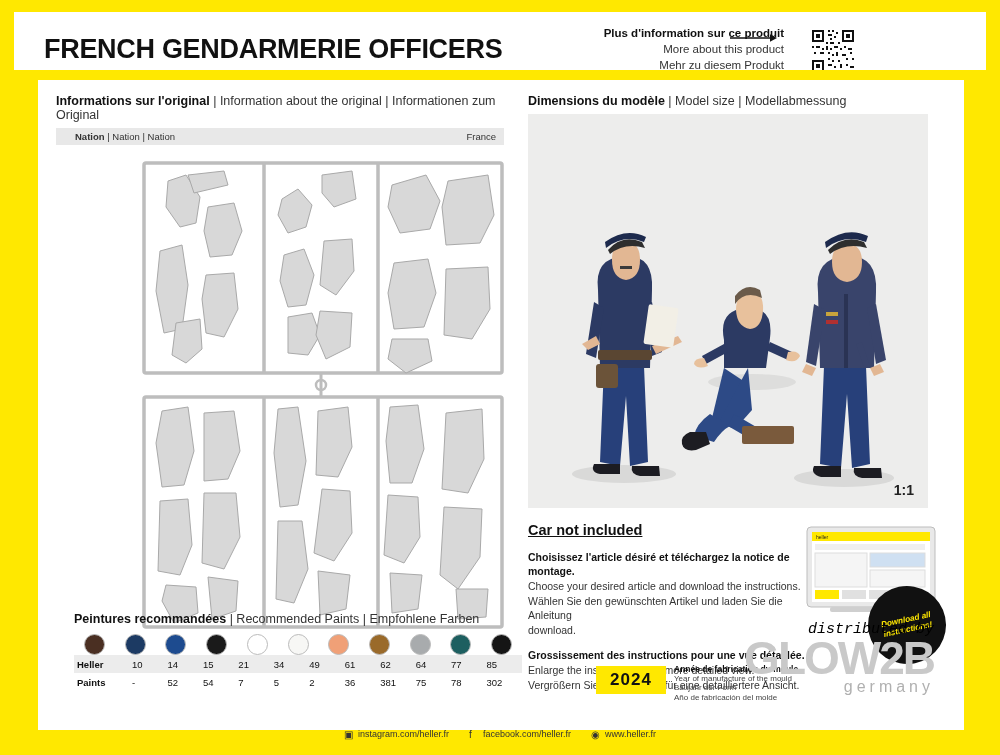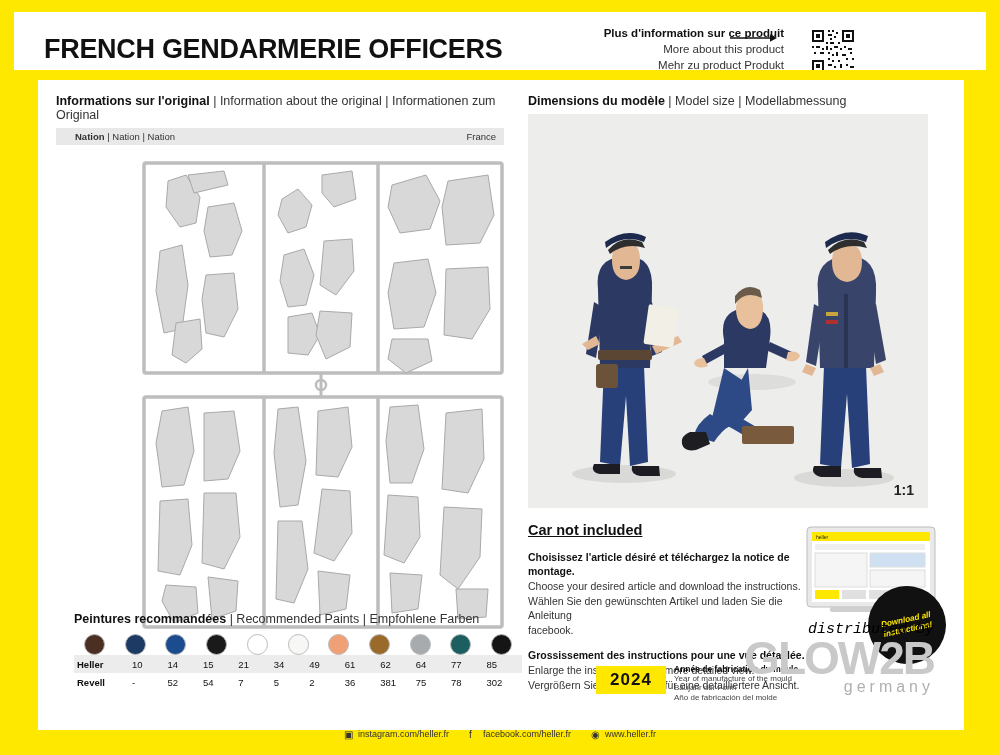--- a/index.html
+++ b/index.html
@@ -136,21 +136,21 @@
 <div class="frame-top"></div>
 <div class="frame-left"></div>
 <div class="frame-right"></div>
 <div class="frame-bottom"></div>
 
 <div class="header">
   <div class="title">FRENCH GENDARMERIE OFFICERS</div>
   <div class="hdr-right">
     <div class="hdr-line1">Plus d'information sur ce produit</div>
     <div class="hdr-line2">More about this product</div>
-    <div class="hdr-line3">Mehr zu product Produkt</div>
+    <div class="hdr-line3">Mehr zu diesem Produkt</div>
     <svg class="arrow" viewBox="0 0 48 10">
       <path d="M0 5 H40" stroke="#111" stroke-width="1.4" fill="none"></path>
       <path d="M40 1.2 L47 5 L40 8.8 Z" fill="#111"></path>
     </svg>
     <svg class="qr" viewBox="0 0 46 46">
       <rect width="46" height="46" fill="#fff"></rect>
       <g fill="#111">
         <rect x="2" y="2" width="12" height="12"></rect>
           <rect x="4" y="4" width="8" height="8" fill="#fff"></rect>
           <rect x="6" y="6" width="4" height="4"></rect>
@@ -338,21 +338,21 @@
               <span>34</span>
               <span>49</span>
               <span>61</span>
               <span>62</span>
               <span>64</span>
               <span>77</span>
               <span>85</span>
             </div>
       </div>
       <div class="prow">
-        <div class="lbl">Revell</div>
+        <div class="lbl">Paints</div>
         <div class="cells" id="revell-cells">
               <span>-</span>
               <span>52</span>
               <span>54</span>
               <span>7</span>
               <span>5</span>
               <span>2</span>
               <span>36</span>
               <span>381</span>
               <span>75</span>
@@ -430,21 +430,21 @@
       </svg>
       <div class="scale-label">1:1</div>
     </div>
 
     <div class="carnot">Car not included</div>
 
     <div class="instr">
       <p class="b">Choisissez l'article désiré et téléchargez la notice de montage.</p>
       <p>Choose your desired article and download the instructions.</p>
       <p>Wählen Sie den gewünschten Artikel und laden Sie die Anleitung</p>
-      <p>facebook.</p>
+      <p>download.</p>
       <div class="gap"></div>
       <p class="b">Grossissement des instructions pour une vue détaillée.</p>
       <p>Enlarge the instructions for a more detailed view.</p>
       <p>Vergrößern Sie die Anleitung für eine detailliertere Ansicht.</p>
     </div>
 
     <svg class="tablet" viewBox="0 0 136 88">
       <rect x="1" y="1" width="128" height="80" rx="4" fill="#e9e9e9" stroke="#bdbdbd"></rect>
       <rect x="6" y="6" width="118" height="70" fill="#ffffff"></rect>
       <rect x="6" y="6" width="118" height="9" fill="#ffe800"></rect>

